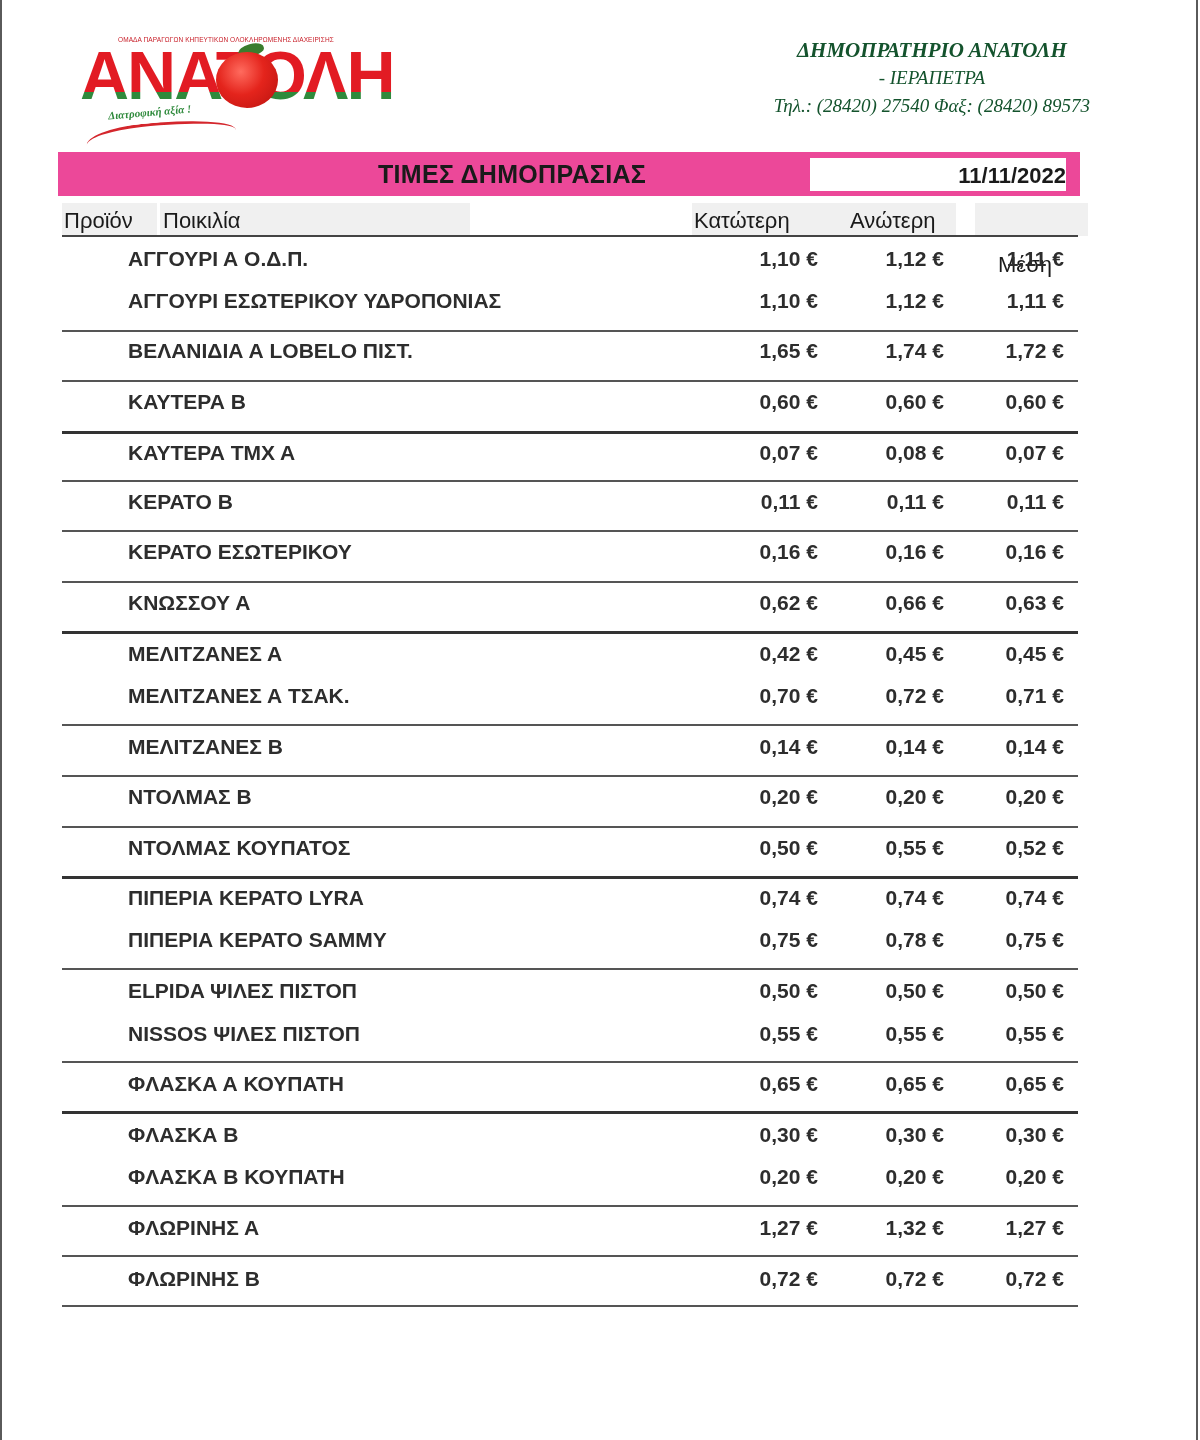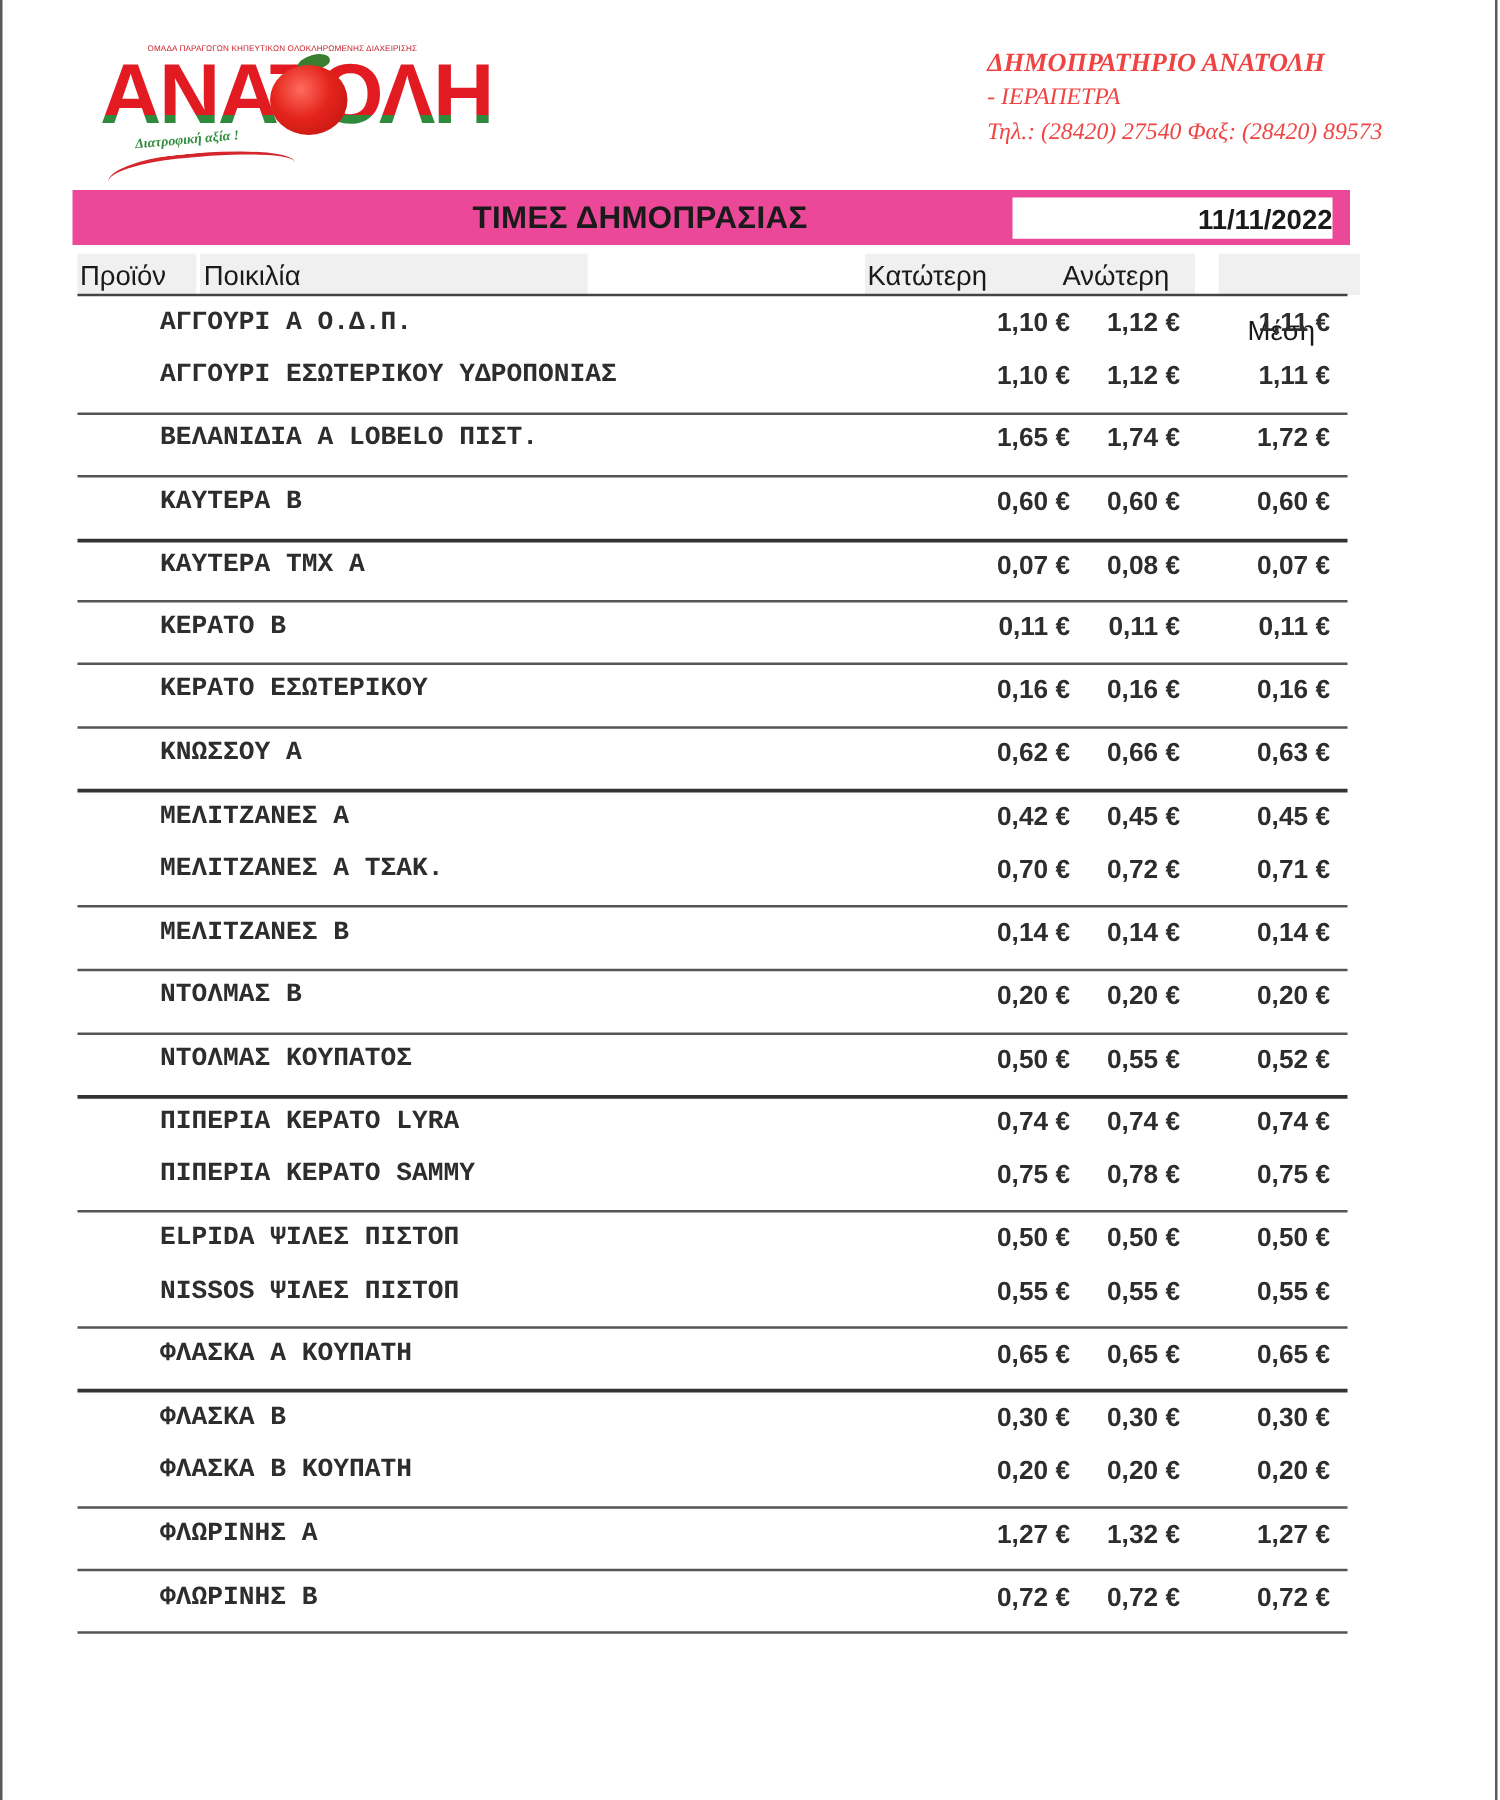--- a/index.html
+++ b/index.html
@@ -18,40 +18,40 @@
     .logo-word { position: absolute; left: 2px; top: 10px; font-family: "Liberation Sans", sans-serif; font-weight: bold; font-size: 68px; line-height: 70px; letter-spacing: -2px; white-space: nowrap;
       background: linear-gradient(to bottom, #e21b23 0%, #e21b23 74%, #2f8a3c 74%, #2f8a3c 100%);
       -webkit-background-clip: text; background-clip: text; color: transparent; }
     .logo-tomato { position: absolute; left: 138px; top: 22px; width: 62px; height: 56px; border-radius: 50%;
       background: radial-gradient(circle at 40% 35%, #ff6b5e 0%, #e4241c 45%, #b8120f 100%); }
     .logo-tomato-leaf { position: absolute; left: 160px; top: 14px; width: 26px; height: 12px; border-radius: 50% 50% 40% 40%; background: #3a7d2e; transform: rotate(-15deg); }
     .logo-slogan { position: absolute; left: 30px; top: 76px; font-family: "Liberation Serif", serif; font-style: italic; font-weight: bold; font-size: 11px; color: #2f8a3c; transform: rotate(-5deg); white-space: nowrap; }
     .logo-swoosh { position: absolute; left: 8px; top: 92px; width: 150px; height: 22px; border-top: 3px solid #d4262c; border-radius: 60% 100% 0 0 / 100% 100% 0 0; transform: rotate(-6deg); }
 
     
-    .company { position: absolute; right: 94px; top: 36px; text-align: left; font-family: "Liberation Serif", serif; font-style: italic; color: #ef4444; }
+    .company { position: absolute; right: 110px; top: 36px; text-align: center; font-family: "Liberation Serif", serif; font-style: italic; color: #14532d; }
     .company .name { font-weight: bold; font-size: 21px; line-height: 28px; }
     .company .line { font-size: 19px; line-height: 28px; }
 
     
     .title-bar { position: absolute; left: 58px; top: 152px; width: 1022px; height: 44px; background: #ec4899; }
     .title-text { position: absolute; left: 320px; top: 8px; font-size: 25px; font-weight: bold; color: #1a1a1a; font-family: "Liberation Sans", sans-serif; letter-spacing: 0.3px; }
     .date-box { position: absolute; left: 752px; top: 6px; width: 256px; height: 33px; background: #ffffff; }
     .date-text { position: absolute; left: 0; width: 256px; top: 5px; text-align: right; font-size: 22px; font-weight: bold; color: #1a1a1a; font-family: "Liberation Sans", sans-serif; }
 
     
     .col-header-bg { position: absolute; top: 203px; height: 33px; background: #f0f0f0; }
     .col-header { position: absolute; top: 208px; font-size: 22px; color: #1a1a1a; white-space: nowrap; font-family: "Liberation Sans", sans-serif; }
     .header-rule { position: absolute; left: 62px; top: 235px; width: 1016px; height: 2px; background: #444; }
 
     
     .row { position: absolute; left: 0; width: 1200px; height: 42px; }
-    .cell-name { position: absolute; left: 128px; top: 0; font-size: 21px; font-weight: bold; color: #2d2d2d; white-space: nowrap; font-family: Liberation Mono, monospace; }
+    .cell-name { position: absolute; left: 128px; top: 0; font-size: 21px; font-weight: bold; color: #2d2d2d; white-space: nowrap; font-family: Liberation Sans, sans-serif; }
     .cell-num { position: absolute; top: 0; width: 120px; text-align: right; font-size: 21px; font-weight: bold; color: #2d2d2d; font-family: "Liberation Sans", sans-serif; }
-    .c-low { left: 736px; }
+    .c-low { left: 698px; }
     .c-high { left: 824px; }
     .c-avg { left: 944px; }
 
     .rule { position: absolute; left: 62px; width: 1016px; height: 2px; background: #555; }
     .rule.thick { height: 3px; background: #333; }
   </style>
 </head>
 <body>
 
 <div class="page-border-left"></div>

